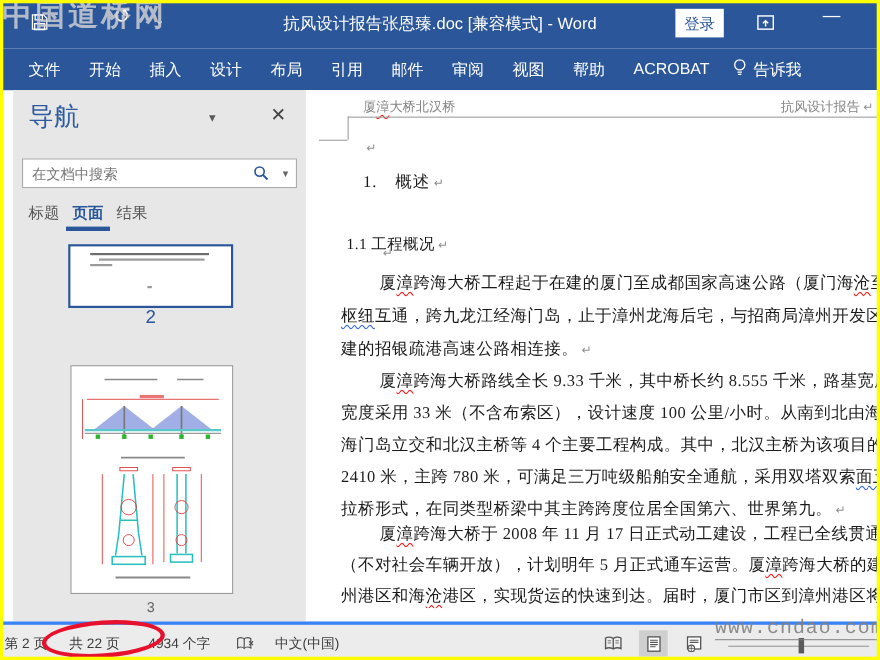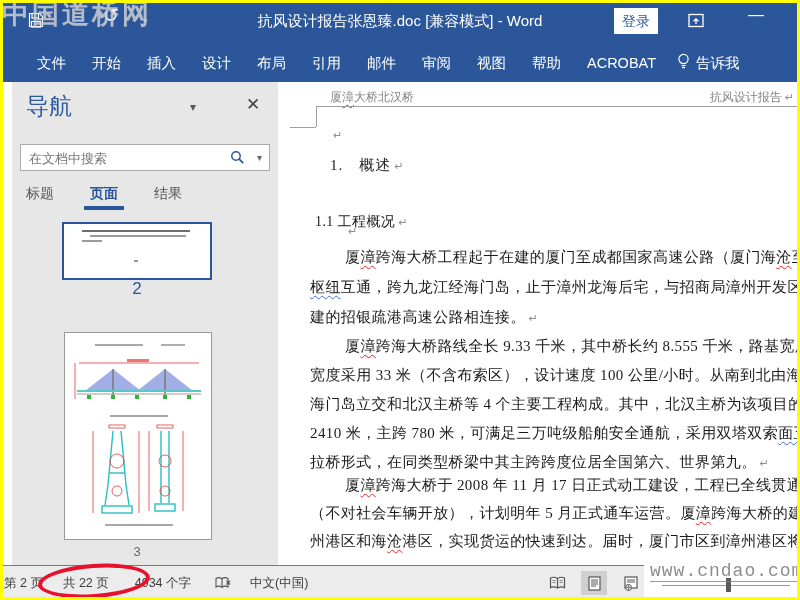--- a/index.html
+++ b/index.html
@@ -14,38 +14,38 @@
   .icon-qat-caret{position:absolute;left:141px;top:13px;color:#fff;font-size:10px;}
   .tb-title{position:absolute;left:0;right:0;top:12px;text-align:center;color:#fff;font-size:15px;}
   .btn-signin{position:absolute;left:614px;top:8px;min-width:44px;height:26px;background:#fff;
       color:#2b579a;font-size:14px;border:none;line-height:26px;text-align:center;padding:0 6px;
       font-family:"Liberation Sans",sans-serif;}
   .icon-ribbonopts{position:absolute;left:688px;top:13px;}
   .icon-min{position:absolute;left:748px;top:6px;color:#fff;font-size:16px;}
 
   
   .tabrow{position:absolute;left:0;top:44px;width:800px;height:38px;background:#2b579a;
-      display:flex;align-items:center;padding-left:24px;box-sizing:border-box;color:#fff;}
+      display:flex;align-items:center;padding-left:13px;box-sizing:border-box;color:#fff;}
   .rtab{padding:0 13px;font-size:14.5px;white-space:nowrap;cursor:default;}
   .tellme{display:flex;align-items:center;gap:6px;padding:0 8px;font-size:14.5px;}
 
   
   .navpane{position:absolute;left:0;top:82px;width:277px;height:483px;background:#e7e7e7;
       border-right:1px solid #a9a9a9;box-sizing:border-box;margin-left:12px;}
   .nav-title{position:absolute;left:14px;top:9px;font-size:23px;color:#2e5b9f;}
   .nav-caret{position:absolute;left:178px;top:18px;color:#595959;font-size:12px;}
   .nav-close{position:absolute;left:234px;top:12px;color:#444;font-size:17px;}
   .nav-search{position:absolute;left:8px;top:62px;width:250px;height:27px;background:#fff;
       border:1px solid #ababab;box-sizing:border-box;}
   .nav-search input{position:absolute;left:6px;top:3px;width:180px;height:19px;border:none;outline:none;
       font-size:13px;color:#444;background:transparent;font-family:"Liberation Sans",sans-serif;}
   .nav-search input::placeholder{color:#767676;opacity:1;}
   .search-glass{position:absolute;right:24px;top:5px;}
   .search-caret{position:absolute;right:7px;top:7px;color:#666;font-size:10px;}
-  .nav-tabs{position:absolute;left:14px;top:103px;display:flex;gap:36px;font-size:14px;color:#555;}
+  .nav-tabs{position:absolute;left:14px;top:103px;display:flex;gap:12px;font-size:14px;color:#555;}
   .nav-tab{position:relative;cursor:default;}
   .nav-tab.active{color:#2b579a;font-weight:bold;}
   .nav-tab.active::after{content:"";position:absolute;left:-6px;right:-6px;bottom:-7px;height:4px;background:#2b579a;}
 
   .thumb1{position:absolute;left:50px;top:140px;width:146px;height:54px;background:#fff;
       border:2px solid #2b579a;overflow:hidden;}
   .t1-line{position:absolute;height:2px;background:#9a9a9a;}
   .thumb-label1{position:absolute;left:50px;top:197px;width:150px;text-align:center;
       color:#2b579a;font-size:17px;}
   .thumb2{position:absolute;left:52px;top:250px;width:146px;height:206px;background:#fff;
@@ -66,22 +66,22 @@
       font-family:"Liberation Serif",serif;letter-spacing:.4px;}
   .doc-line.h1{font-size:15px;letter-spacing:1px;}
   .doc-line.h2{font-size:14px;margin-top:21px;}
   .pilcrow{color:#8f8f8f;font-size:11px;margin-left:3px;font-family:"Liberation Sans",sans-serif;}
   .sq-red{text-decoration:underline;text-decoration-style:wavy;text-decoration-color:#f02222;
       text-decoration-thickness:1px;text-underline-offset:3px;}
   .sq-blue{text-decoration:underline;text-decoration-style:wavy;text-decoration-color:#3a6fd8;
       text-decoration-thickness:1px;text-underline-offset:3px;}
 
   
-  .statusbar{position:absolute;left:0;top:565px;width:644px;height:35px;background:#ececec;
-      border-top:1px solid #3b82f6;box-sizing:border-box;font-size:12.5px;color:#3c3c3c;}
+  .statusbar{position:absolute;left:0;top:565px;width:800px;height:35px;background:#ececec;
+      border-top:3px solid #3b82f6;box-sizing:border-box;font-size:12.5px;color:#3c3c3c;}
   .sb-left{position:absolute;left:4px;top:0;height:34px;display:flex;align-items:center;}
   .sb-item{margin-right:20px;white-space:nowrap;}
   .sb-proof{margin-right:18px;display:inline-flex;align-items:center;}
   .view-btns{position:absolute;left:544px;top:5px;display:flex;gap:11px;}
   .vbtn{width:26px;height:24px;display:flex;align-items:center;justify-content:center;}
   .vbtn.active{background:#cfcfcf;}
   .zoom-track{position:absolute;left:662px;top:19px;width:128px;height:1px;background:#9a9a9a;}
   .zoom-thumb{position:absolute;left:726px;top:12px;width:5px;height:14px;background:#5a5a5a;}
 
   

